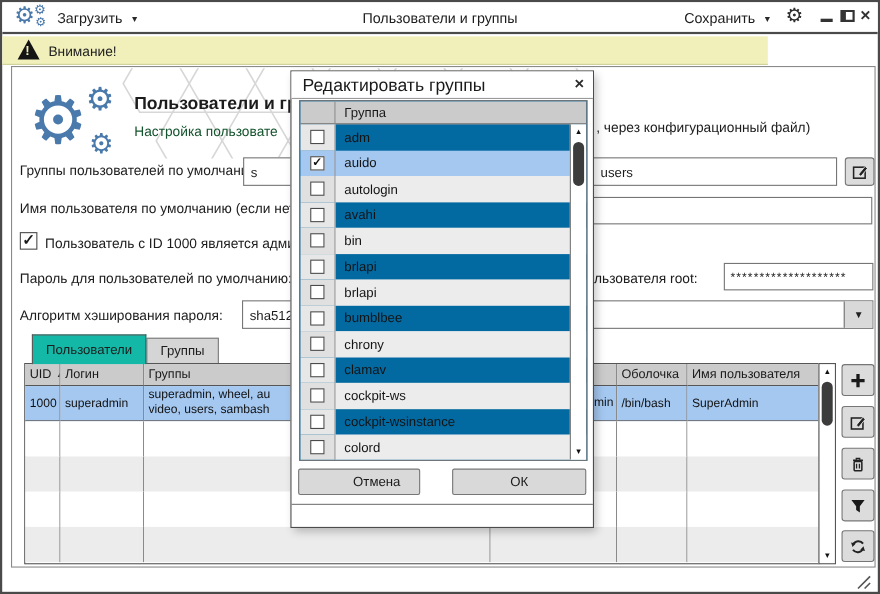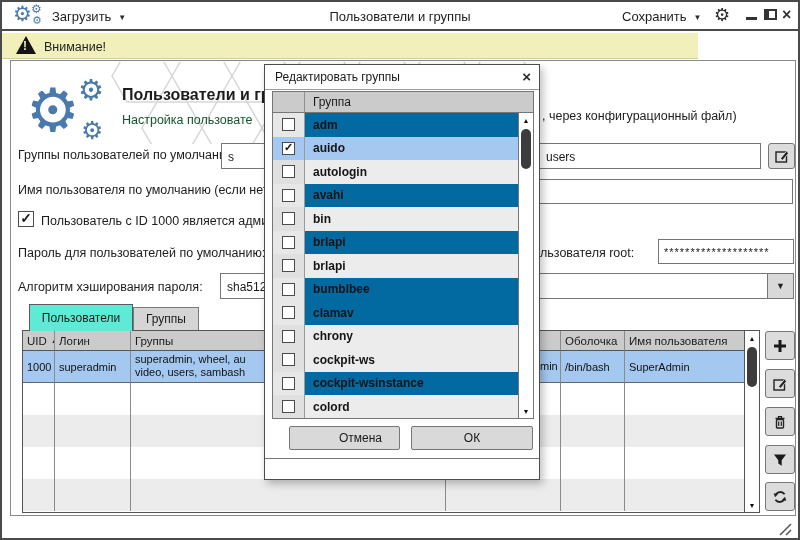--- a/index.html
+++ b/index.html
@@ -59,21 +59,21 @@
   .lbl-password { left:16px; top:244px; }
   .lbl-root { left:538px; top:244px; }
   .inp-root { left:656px; top:237px; width:136px; height:25px; font-size:11px; padding:6px 0 0 5px; letter-spacing:1px; }
   .lbl-hash { left:16px; top:278px; }
   .combo { position:absolute; left:218px; top:271px; width:574px; height:26px; border:1px solid #767676; background:#fff; }
   .combo .val { position:absolute; left:6px; top:6px; font-size:12px; color:#1a1a1a; }
   .combo .arrow-btn { position:absolute; right:0; top:0; width:26px; height:24px; background:#d9d9d9; border-left:1px solid #767676; display:flex; align-items:center; justify-content:center; font-size:9px; color:#222; }
 
   
   .tab { position:absolute; font-size:12px; color:#1c1c1c; display:flex; align-items:center; justify-content:center; }
-  .tab-active { left:27px; top:302px; width:104px; height:27px; background:#5eead4; border:1px solid #5a5a5a; border-bottom:none; z-index:5; }
+  .tab-active { left:27px; top:302px; width:104px; height:27px; background:#14b8a6; border:1px solid #5a5a5a; border-bottom:none; z-index:5; }
   .tab-inactive { left:131px; top:305px; width:66px; height:24px; background:#d5d5d5; border:1px solid #7a7a7a; }
 
   
   .utable { position:absolute; left:20px; top:328px; width:723px; height:183px; border:1px solid #555; display:grid;
             grid-template-columns:32px 76px 315px 115px 64px 119px; grid-template-rows:20px 32px 32px 32px 32px 32px; z-index:1; }
   .ucell { border-right:1px solid #8a8a8a; overflow:hidden; position:relative; }
   .ucell:nth-child(6n) { border-right:none; }
   .uhead { background:#cbcbcb; border-bottom:1px solid #555; font-size:11.5px; color:#1a1a1a; display:flex; align-items:center; padding-left:4px; gap:4px; white-space:nowrap; }
   .sort-arrow { font-size:8px; color:#222; }
   .usel { background:#a5c8f1; border-bottom:1px solid #666; font-size:11px; color:#111; display:flex; align-items:center; padding-left:4px; white-space:nowrap; }
@@ -88,40 +88,40 @@
   .vs-thumb { position:absolute; left:2px; top:16px; width:10px; height:40px; background:#3c3c3c; border-radius:5px; }
   .vs-down { position:absolute; left:0; bottom:0; width:14px; height:14px; display:flex; align-items:center; justify-content:center; font-size:7px; color:#111; }
 
   
   .side-btn { position:absolute; left:763px; width:30px; height:29px; background:#dcdcdc; border:1px solid #767676; border-radius:3px; display:flex; align-items:center; justify-content:center; }
   .sb1{top:329px;} .sb2{top:367px;} .sb3{top:405px;} .sb4{top:443px;} .sb5{top:480px;}
 
   
   .dialog { position:absolute; left:262px; top:62px; width:276px; height:416px; background:#fff; border:1px solid #4c4c4c; box-shadow:3px 4px 8px rgba(0,0,0,0.25); z-index:40; }
   .dlg-title { position:absolute; left:0; top:0; width:100%; height:25px; border-bottom:1px solid #9a9a9a; background:#fff; }
-  .dlg-title-text { position:absolute; left:10px; top:5px; font-size:12px; color:#1a1a1a; }
+  .dlg-title-text { position:absolute; left:10px; top:5px; font-size:16px; color:#1a1a1a; }
   .dlg-close { position:absolute; right:8px; top:3px; font-size:15px; font-weight:bold; color:#2b2b2b; }
   .dlg-list { position:absolute; left:7px; top:26px; width:262px; height:328px; border:1px solid #767676; background:#0369a1; overflow:hidden; }
   .dlg-head { display:flex; height:21px; background:#cbcbcb; border-bottom:1px solid #767676; }
   .dlg-head .hc1 { width:32px; border-right:1px solid #8f8f8f; }
   .dlg-head .hc2 { flex:1; font-size:12px; color:#1a1a1a; display:flex; align-items:center; padding-left:8px; }
-  .dlg-row { display:flex; height:23.5px;font-weight:bold; }
+  .dlg-row { display:flex; height:23.5px; }
   .dlg-row .cbcell { width:32px; border-right:1px solid #9a9a9a; display:flex; align-items:center; justify-content:center; background:#e7e7e7; }
   .dlg-row .namecell { flex:1; font-size:12px; color:#141414; display:flex; align-items:center; padding-left:8px; }
   .dlg-row.alt .namecell { background:#ececec; }
   .dlg-row.alt .cbcell { background:#e0e0e0; }
   .dlg-row.sel .namecell, .dlg-row.sel .cbcell { background:#a5c8f1; }
   .cb { width:13px; height:13px; border:1px solid #4b4b4b; background:#fff; display:flex; align-items:center; justify-content:center; font-size:11px; color:#111; }
   .cb.checked::after { content:"✓"; font-weight:bold; transform:translateY(-1px); }
   .dlg-scroll { position:absolute; right:0; top:21px; width:15px; height:305px; border-left:1px solid #767676; background:#fff; }
   .ds-up { position:absolute; left:0; top:0; width:14px; height:14px; display:flex; align-items:center; justify-content:center; font-size:7px; color:#111; }
   .ds-thumb { position:absolute; left:2px; top:16px; width:10px; height:40px; background:#3c3c3c; border-radius:5px; }
   .ds-down { position:absolute; left:0; bottom:0; width:14px; height:14px; display:flex; align-items:center; justify-content:center; font-size:7px; color:#111; }
   .dlg-btn { position:absolute; top:361px; height:24px; background:#d9d9d9; border:1px solid #767676; border-radius:2px; font-size:12px; color:#1a1a1a; display:flex; align-items:center; justify-content:center; }
-  .btn-cancel { left:24px; width:111px;padding-left:32px; }
+  .btn-cancel { left:6px; width:111px;padding-left:32px; }
   .btn-ok { left:146px; width:122px; }
   .dlg-sep { position:absolute; left:0; top:393px; width:100%; border-top:1px solid #767676; }
 
   
   .resize-grip { position:absolute; left:772px; top:519px; }
 </style>
 </head>
 <body>
 
 <div class="window">
@@ -346,31 +346,31 @@
               <span class="cb"></span>
             </div>
             <div class="namecell">brlapi</div>
           </div>
           <div class="dlg-row">
             <div class="cbcell">
               <span class="cb"></span>
             </div>
             <div class="namecell">bumblbee</div>
           </div>
+          <div class="dlg-row alt">
+            <div class="cbcell">
+              <span class="cb"></span>
+            </div>
+            <div class="namecell">chrony</div>
+          </div>
           <div class="dlg-row">
             <div class="cbcell">
               <span class="cb"></span>
             </div>
             <div class="namecell">clamav</div>
-          </div>
-          <div class="dlg-row alt">
-            <div class="cbcell">
-              <span class="cb"></span>
-            </div>
-            <div class="namecell">chrony</div>
           </div>
           <div class="dlg-row alt">
             <div class="cbcell">
               <span class="cb"></span>
             </div>
             <div class="namecell">cockpit-ws</div>
           </div>
           <div class="dlg-row">
             <div class="cbcell">
               <span class="cb"></span>

